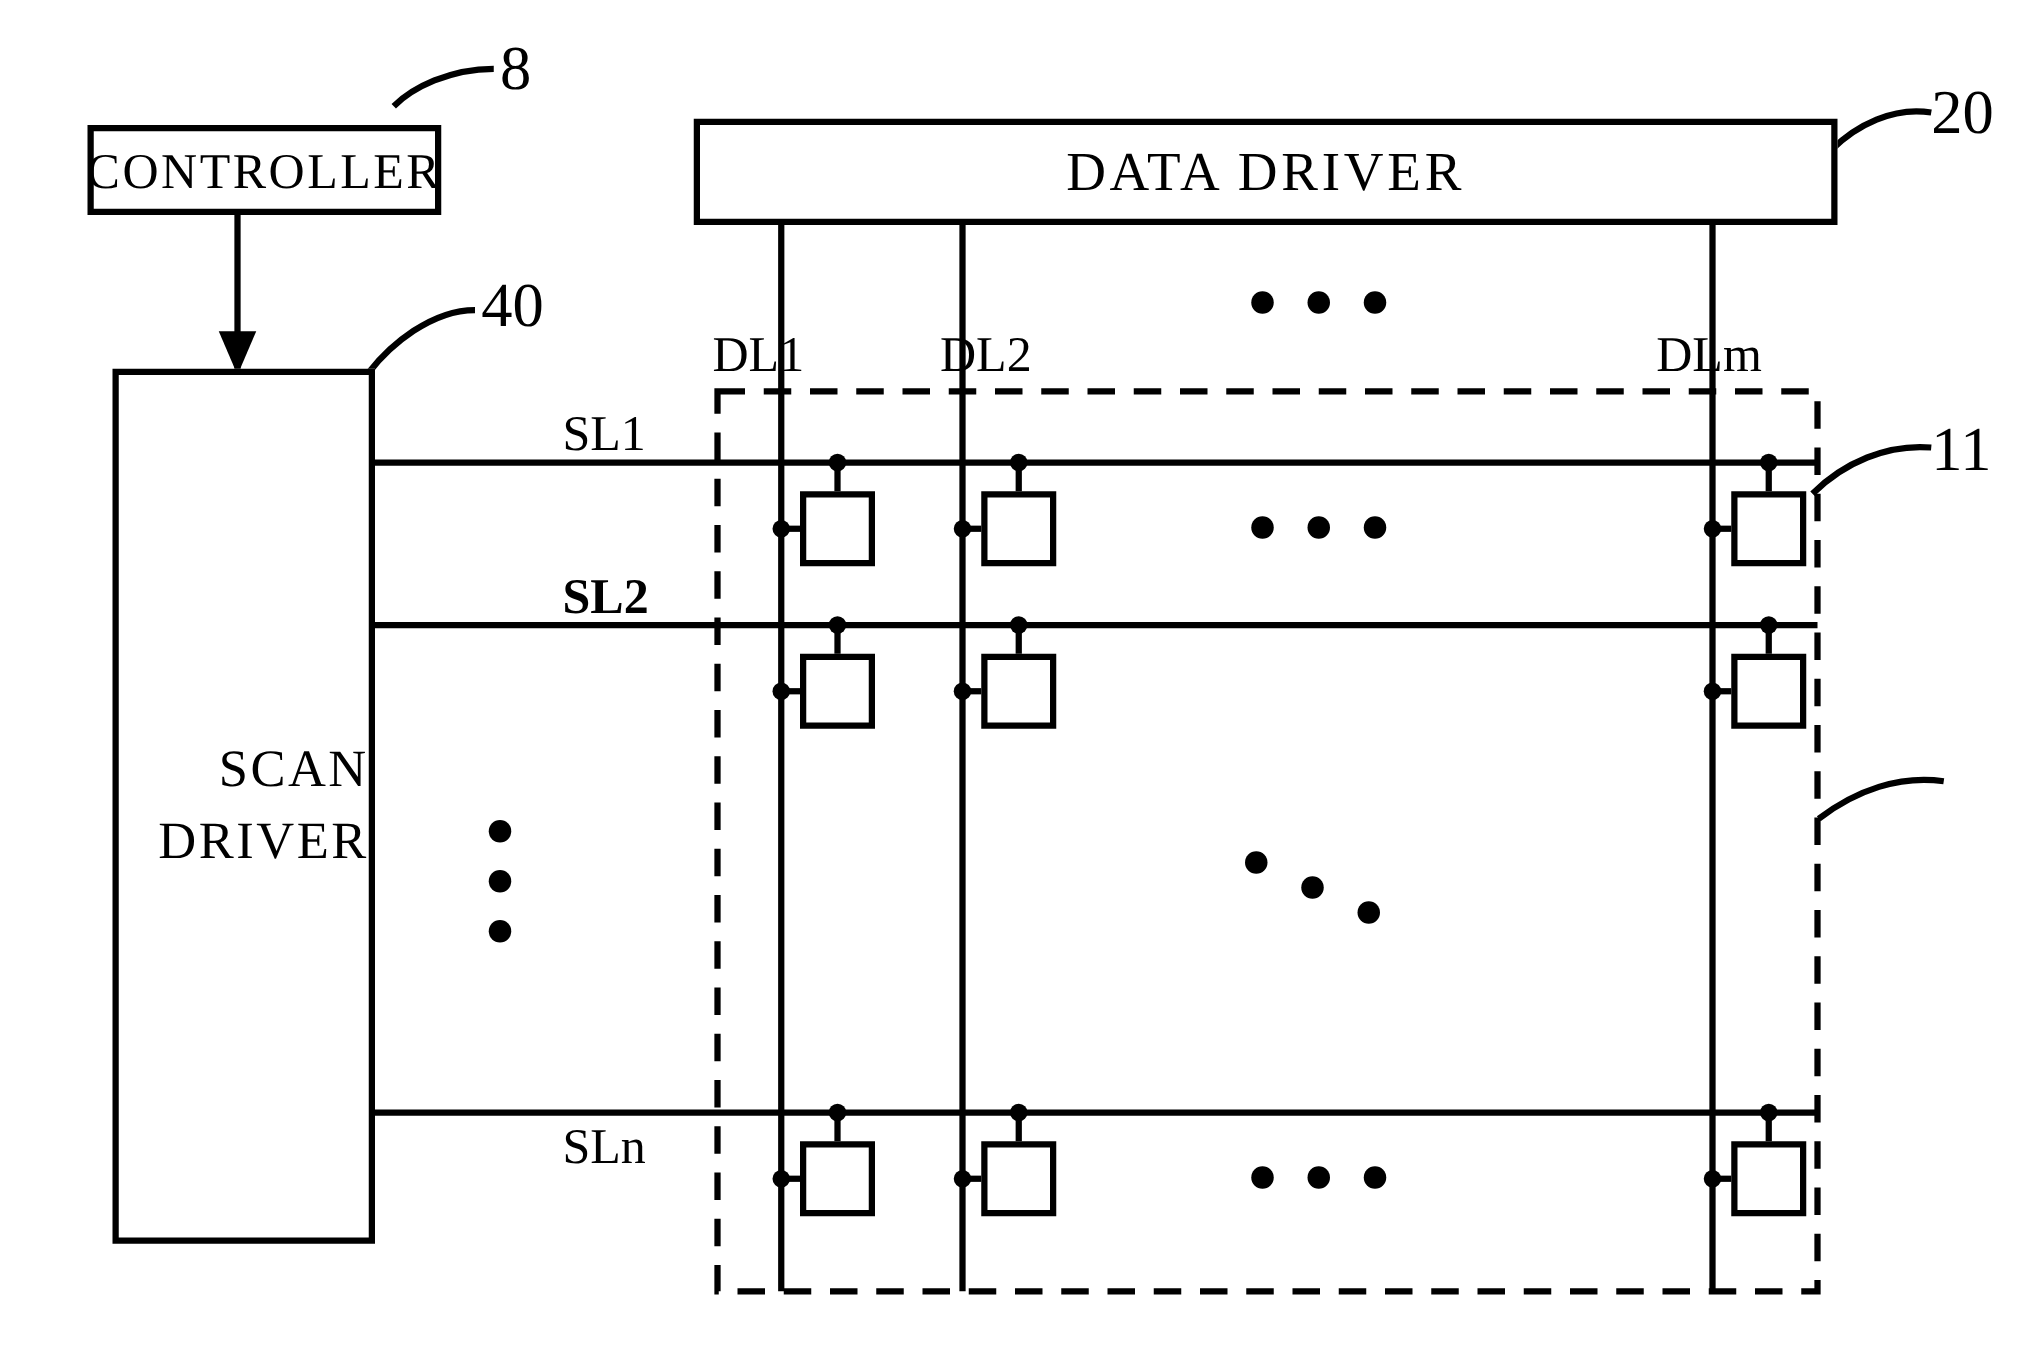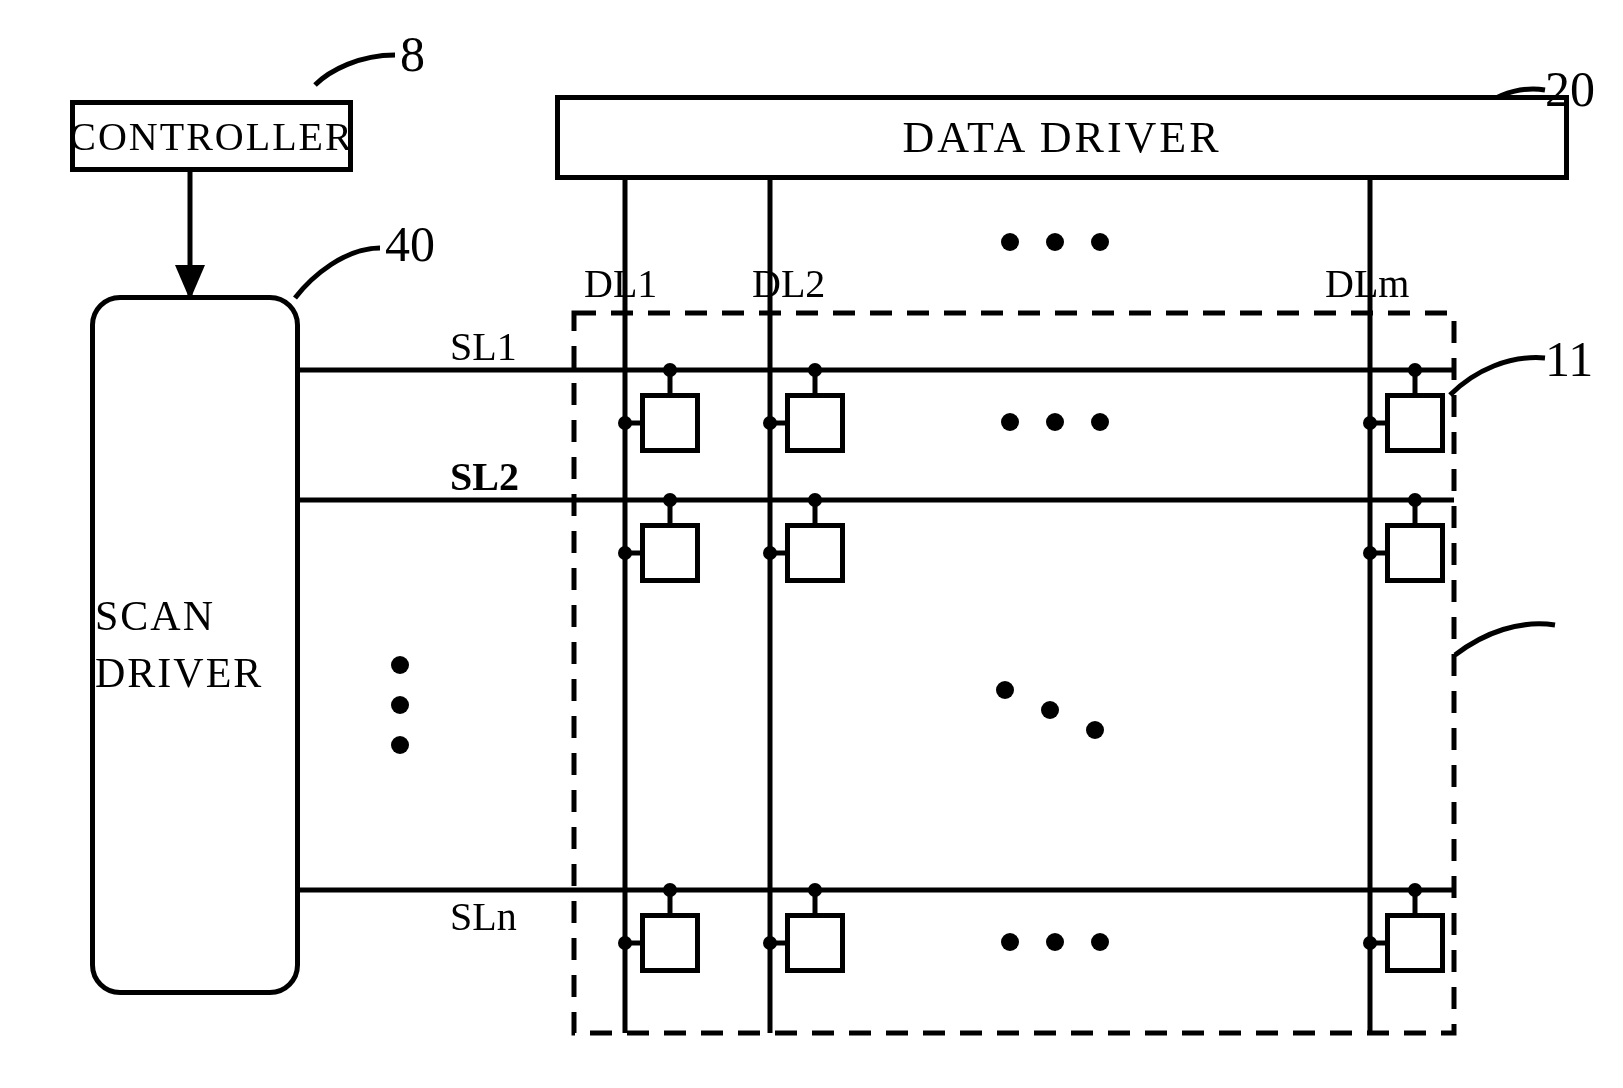--- a/index.html
+++ b/index.html
@@ -15,21 +15,21 @@
     width: 1623px;
     height: 1088px;
   }
   .box {
     position: absolute;
     border: 5px solid #000;
     background: #fff;
     display: flex;
     align-items: center;
     justify-content: center;
-    text-align: left;
+    text-align: right;
     box-sizing: border-box;
   }
   .lbl {
     position: absolute;
     font-family: "Times New Roman", serif;
     color: #000;
     white-space: pre;
   }
   .refnum {
     font-size: 50px;
@@ -154,36 +154,36 @@
     <circle cx="400" cy="665" r="9" fill="#000"></circle>
     <circle cx="400" cy="705" r="9" fill="#000"></circle>
     <circle cx="400" cy="745" r="9" fill="#000"></circle>
 
   </svg>
 
   <div class="box" style="left:70px; top:100px; width:283px; height:72px;">
     <span class="boxtext">CONTROLLER</span>
   </div>
 
-  <div class="box" style="left:555px; top:95px; width:1014px; height:85px;">
+  <div class="box" style="left:555px; top:95px; width:915px; height:85px;">
     <span class="boxtext" style="font-size:44px; letter-spacing:3px;">DATA DRIVER</span>
   </div>
 
-  <div class="box" style="left:90px; top:295px; width:210px; height:700px; flex-direction:column;border-radius:30px;">
+  <div class="box" style="left:90px; top:295px; width:210px; height:700px; flex-direction:column;">
     <span class="boxtext" style="font-size:42px; line-height:1.35;">SCAN
 DRIVER</span>
   </div>
 
   <div class="lbl refnum" style="left:400px; top:25px;">8</div>
   <div class="lbl refnum" style="left:385px; top:215px;">40</div>
   <div class="lbl refnum" style="left:1545px; top:60px;">20</div>
   <div class="lbl refnum" style="left:1545px; top:330px;font-family:Liberation Serif, serif;">11</div>
   <div class="lbl refnum" style="left:1643px; top:600px;">10</div>
 
-  <div class="lbl signame" style="left:584px; top:260px;">DL1</div>
+  <div class="lbl signame" style="left:570px; top:260px;">DL1</div>
   <div class="lbl signame" style="left:752px; top:260px;">DL2</div>
   <div class="lbl signame" style="left:1325px; top:260px;">DLm</div>
 
   <div class="lbl signame" style="left:450px; top:323px;">SL1</div>
   <div class="lbl signame" style="left:450px; top:453px;font-weight:bold;">SL2</div>
   <div class="lbl signame" style="left:450px; top:893px;">SLn</div>
 
   <div class="pixel" style="left:640px;  top:393px;"></div>
   <div class="pixel" style="left:785px;  top:393px;"></div>
   <div class="pixel" style="left:1385px; top:393px;"></div>

